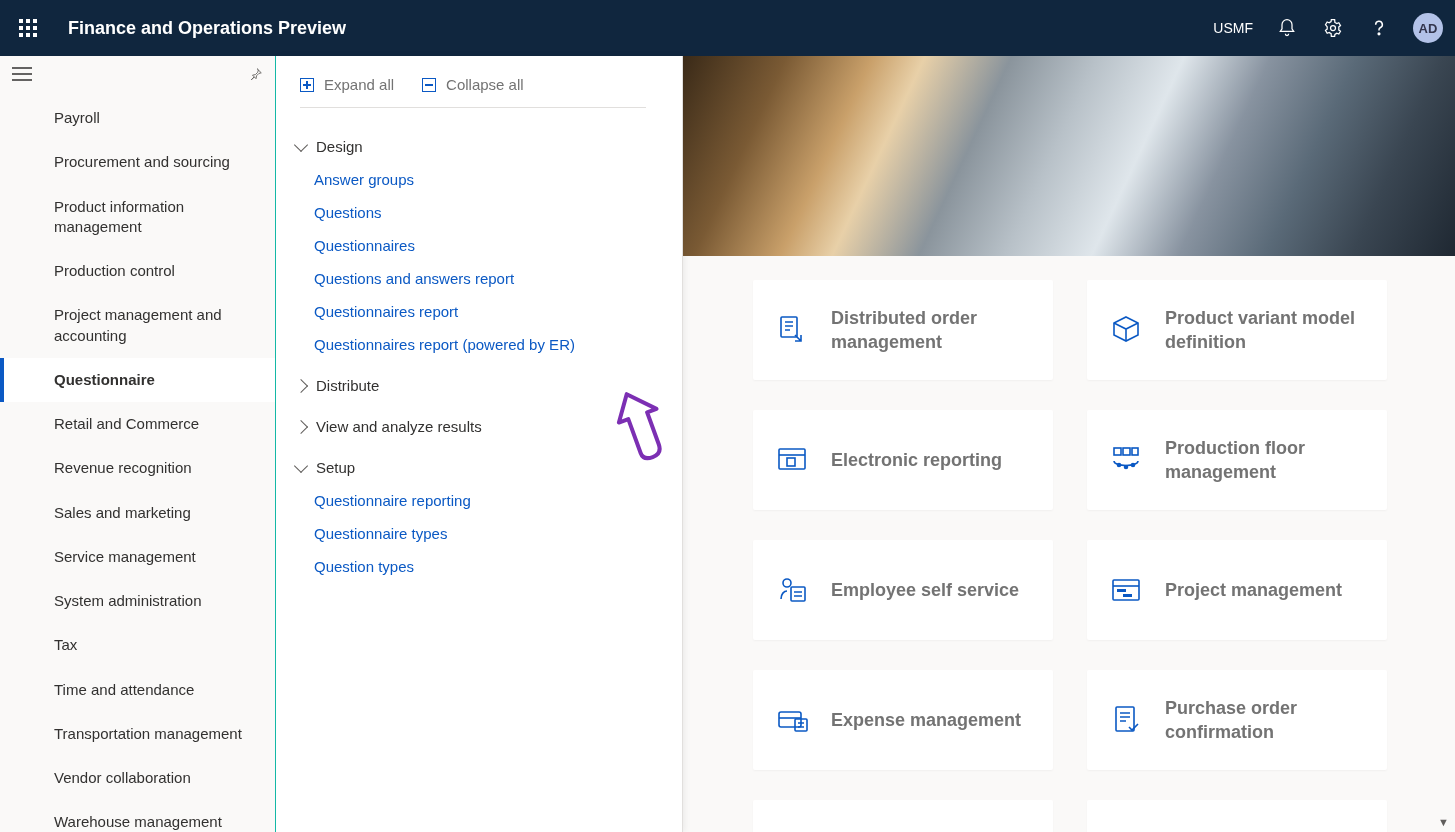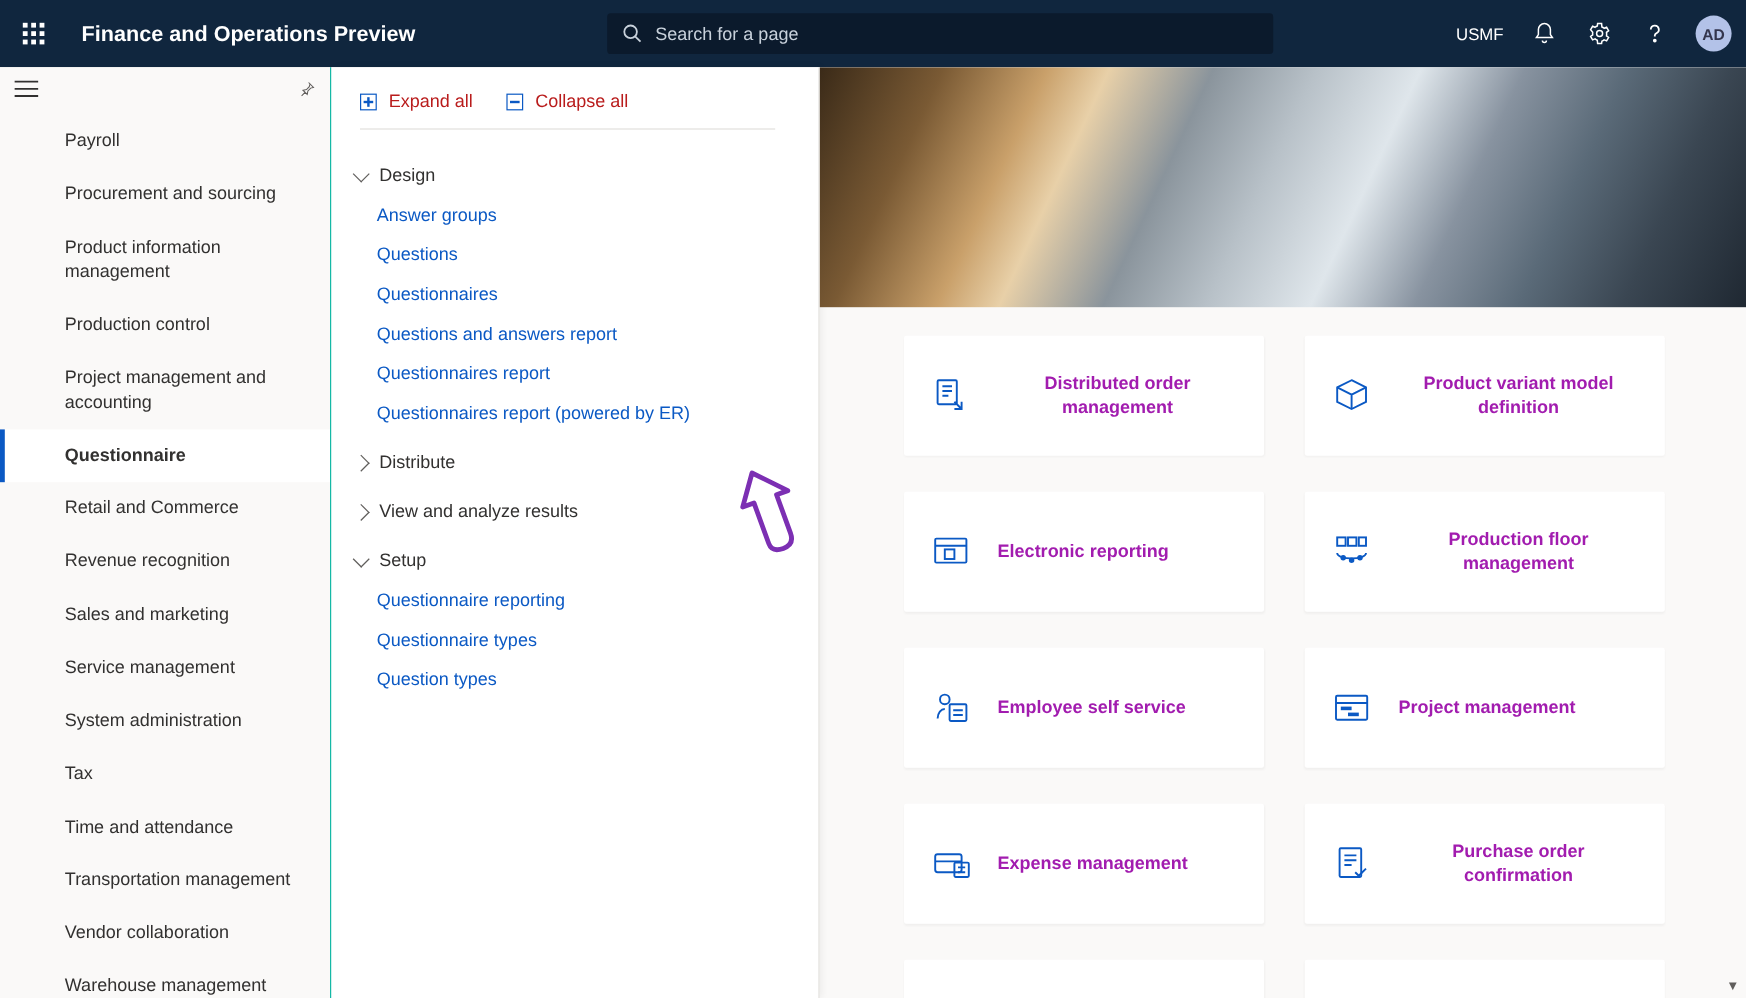--- a/index.html
+++ b/index.html
@@ -110,21 +110,21 @@
     gap: 28px;
     margin: 0 36px 14px 24px;
     padding-bottom: 14px;
     border-bottom: 1px solid #e1dfdd;
   }
   .fly-action {
     display: flex;
     align-items: center;
     gap: 10px;
     font-size: 15px;
-    color: #b91c1c;
+    color: #737373;
     cursor: pointer;
   }
   .fly-action .sq { width:14px; height:14px; border:1.5px solid #0b59c4; position:relative; }
   .fly-action .sq.plus::before, .fly-action .sq.plus::after {
     content:""; position:absolute; background:#0b59c4;
   }
   .fly-action .sq.plus::before { left:5px; top:2px; width:2px; height:8px; }
   .fly-action .sq.plus::after  { left:2px; top:5px; width:8px; height:2px; }
   .fly-action .sq.minus::before {
     content:""; position:absolute; background:#0b59c4; left:2px; top:5px; width:8px; height:2px;
@@ -206,25 +206,24 @@
     box-shadow: 0 1px 2px rgba(0,0,0,0.04);
     cursor: pointer;
   }
   .tile-icon {
     width: 34px; height: 34px;
     color: #0b59c4;
     flex-shrink: 0;
     display: flex; align-items: center; justify-content: center;
   }
   .tile-label {
-    font-size: 15px;
+    font-size: 18px;
     font-weight: 600;
-    color: #a21caf;
+    color: #737373;
     line-height: 1.35;
-    text-align: center;
   }
   .scroll-arrow {
     position: absolute;
     right: 6px;
     bottom: 4px;
     color: #605e5c;
     font-size: 11px;
   }
 </style>
 </head>
@@ -238,27 +237,20 @@
         <span></span>
         <span></span>
         <span></span>
         <span></span>
         <span></span>
         <span></span>
         <span></span>
       </div>
   </div>
   <div class="app-title">Finance and Operations Preview</div>
-  <div class="search-wrap">
-    <svg width="18" height="18" viewBox="0 0 24 24" fill="none" stroke="currentColor" stroke-width="2">
-        <circle cx="10" cy="10" r="7"></circle>
-        <line x1="21" y1="21" x2="15" y2="15"></line>
-      </svg>
-    <input placeholder="Search for a page" style="">
-  </div>
   <div class="top-right">
     <span class="company-label">USMF</span>
     <span class="top-icon">
       <svg width="20" height="20" viewBox="0 0 24 24" fill="none" stroke="currentColor" stroke-width="1.5">
           <path d="M6 8a6 6 0 0 1 12 0v5l2 3H4l2-3V8z"></path>
           <path d="M10 19a2 2 0 0 0 4 0"></path>
         </svg>
     </span>
     <span class="top-icon">
       <svg width="20" height="20" viewBox="0 0 24 24" fill="none" stroke="currentColor" stroke-width="1.5">

